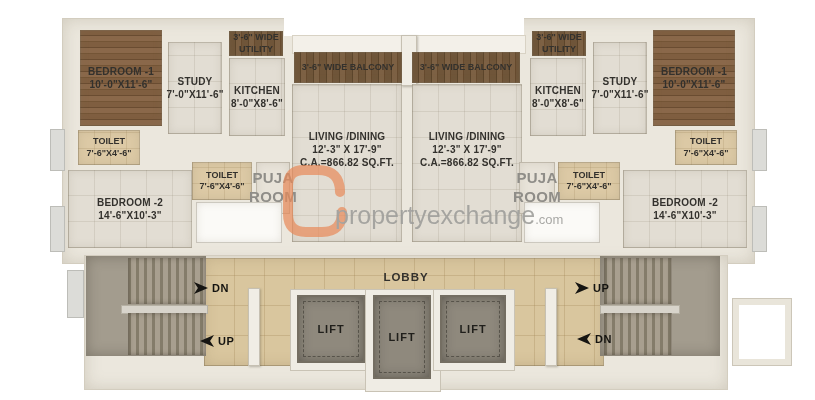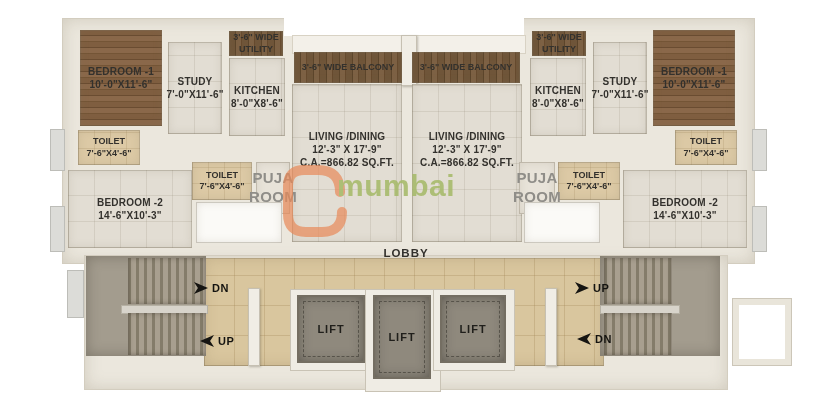--- a/index.html
+++ b/index.html
@@ -150,21 +150,21 @@
     <span class="lbl-sm">TOILET</span>
     <span class="lbl-sm">7'-6"X4'-6"</span>
   </div>
   <div class="room puja-floor" style="left:519px;top:162px;width:36px;height:52px">
     <span class="lbl-gray">PUJA</span>
     <span class="lbl-gray">ROOM</span>
   </div>
   <div class="room white-room" style="left:524px;top:202px;width:76px;height:41px"></div>
 
   <div class="abs lobby" style="left:204px;top:258px;width:400px;height:108px"></div>
-  <div class="abs lbl" style="left:366px;top:246px;width:80px;font-size:11.5px;letter-spacing:1px;text-align:center">LOBBY</div>
+  <div class="abs lbl" style="left:366px;top:270px;width:80px;font-size:11.5px;letter-spacing:1px;text-align:center">LOBBY</div>
 
   <div class="abs stairwell" style="left:86px;top:256px;width:120px;height:100px"></div>
   <div class="abs flight" style="left:128px;top:258px;width:78px;height:46px"></div>
   <div class="abs landing" style="left:121px;top:305px;width:85px;height:7px"></div>
   <div class="abs flight" style="left:128px;top:313px;width:78px;height:42px"></div>
   <div class="dirrow" style="left:194px;top:282px">
     <span class="arrow-r"></span>
     <span>DN</span>
   </div>
   <div class="dirrow" style="left:200px;top:335px">
@@ -198,16 +198,18 @@
   </div>
   <div class="abs liftframe" style="left:433px;top:289px;width:80px;height:80px"></div>
   <div class="abs lift" style="left:440px;top:295px;width:66px;height:68px">
     <span class="lbl">LIFT</span>
   </div>
 
   <div class="watermark">
     <svg class="abs" style="left:278px;top:162px" width="72" height="80" viewBox="0 0 72 80">
       <path d="M62,30 Q62,8 40,8 L26,8 Q10,8 10,24 L10,52 Q10,70 28,70 L44,70 Q64,70 64,50" stroke="#e98a59" stroke-width="10" fill="none" stroke-linecap="round" opacity="0.8"></path>
     </svg>
-    <div class="wm-green">mumbai</div>
+    <div class="wm-gray">
+      <span>propertyexchange</span><span class="wm-tld">.com</span>
+    </div>
   </div>
 
 </div>
 
 </body></html>

